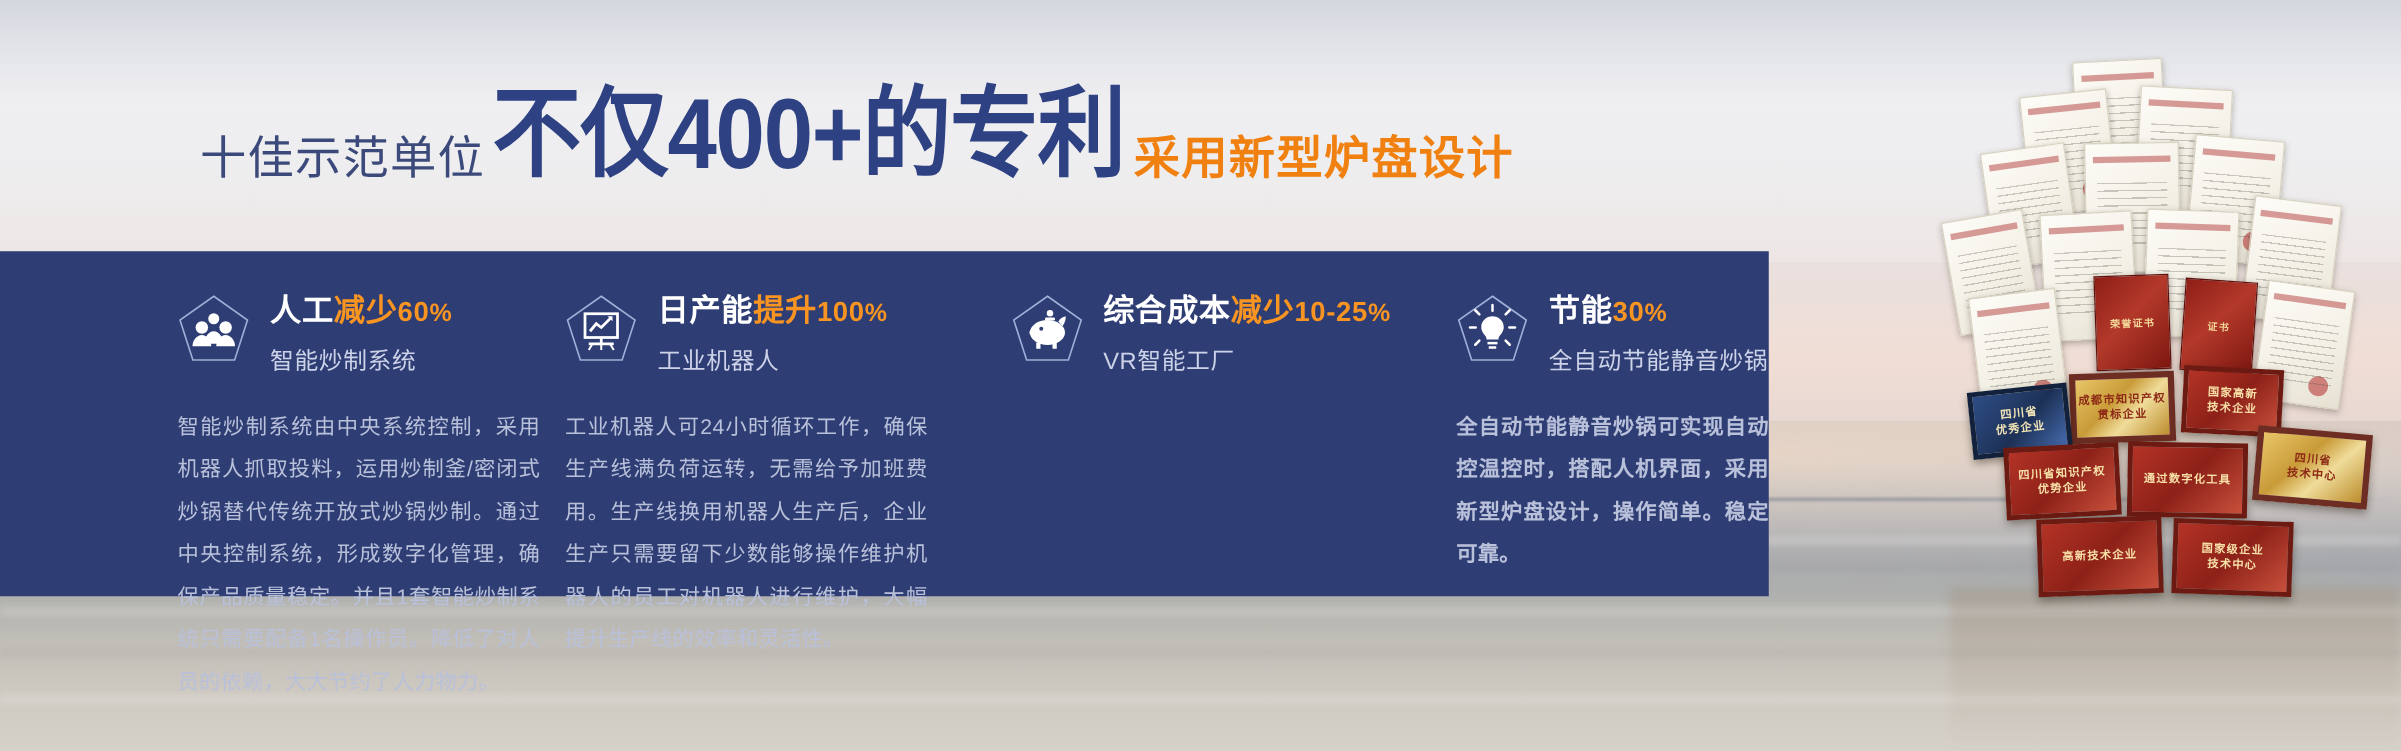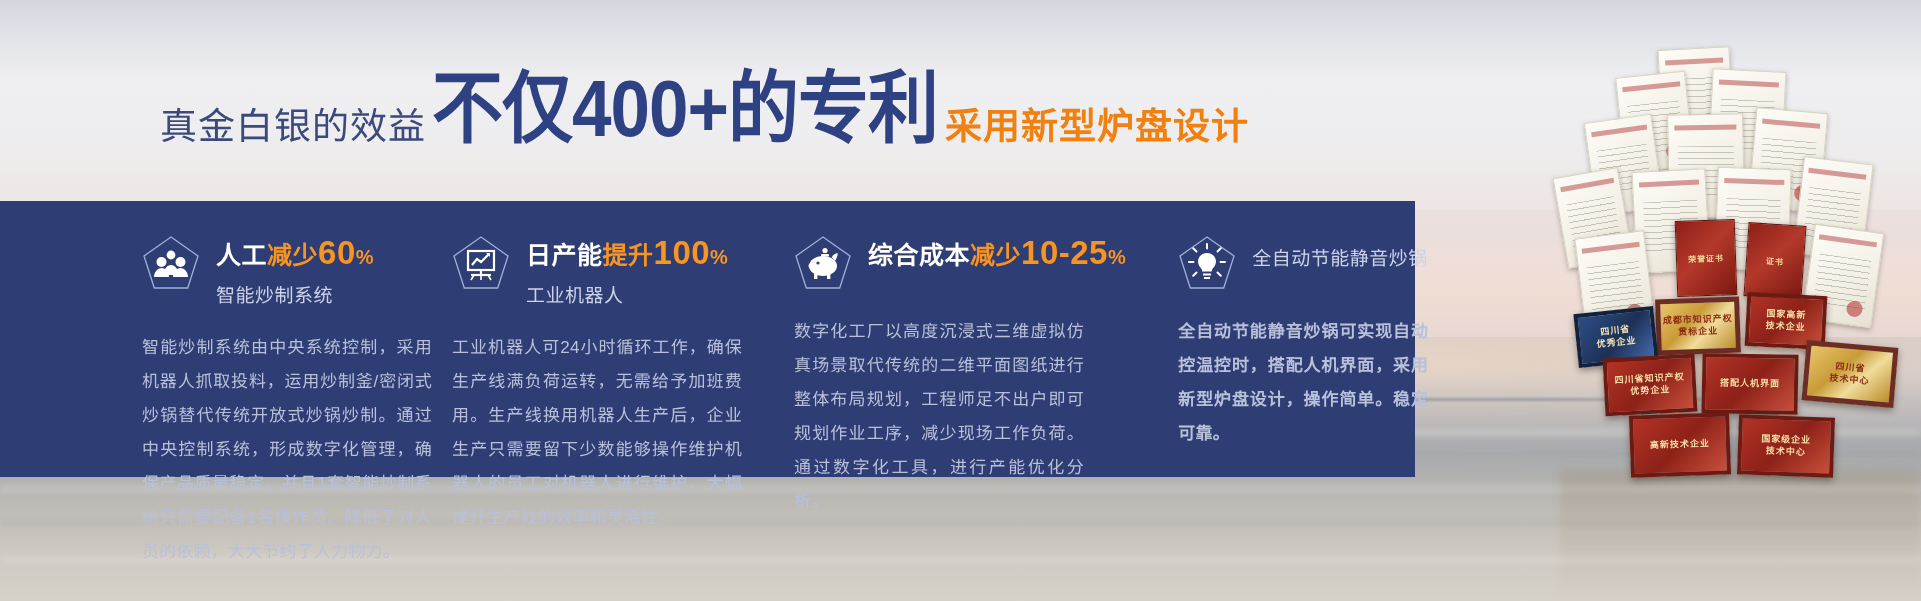--- a/index.html
+++ b/index.html
@@ -99,21 +99,21 @@
     position:relative;
   }
   .pentagon svg{display:block;}
 
   .f-titles{padding-top:2px;}
   .f-title{
     font-size:25px;font-weight:700;color:#ffffff;line-height:1.12;
     letter-spacing:.5px;white-space:nowrap;
   }
   .f-title .hi{color:#f79422;font-family:Liberation Mono, monospace;}
-  .f-title .num{color:#f79422;font-size:33px;font-weight:700;}
+  .f-title .num{color:#f79422;font-size:22px;font-weight:700;}
   .f-title .pct{color:#f79422;font-size:20px;font-weight:700;}
   .f-sub{
     font-size:19px;color:#ccd2e8;font-weight:400;margin-top:8px;
     letter-spacing:.5px;white-space:nowrap;
   }
   .f-body{
     margin-top:24px;width:290px;
     font-size:17px;line-height:2.0;color:#b9c0da;
     letter-spacing:.2px;text-align:justify;
   }
@@ -184,21 +184,21 @@
   <div class="bg-toplight"></div>
   <div class="bg-sea-glow"></div>
   <div class="bg-horizon"></div>
   <div class="bg-streak s1"></div>
   <div class="bg-streak s2"></div>
   <div class="bg-streak s3"></div>
   <div class="bg-streak s4"></div>
   <div class="bg-streak s5"></div>
 
   <div class="headline">
-    <span class="hl-reg">真金白银的效益</span>
+    <span class="hl-reg">十佳示范单位</span>
     <span class="hl-big">不仅400+的专利</span>
     <span class="hl-orange">采用新型炉盘设计</span>
   </div>
 
   <div class="panel">
     <div class="panel-inner">
 
       <div class="feature f1">
         <div class="f-head">
           <div class="pentagon">
@@ -259,23 +259,23 @@
               <rect x="20" y="39" width="3.4" height="5" fill="#ffffff"></rect>
               <rect x="33" y="39" width="3.4" height="5" fill="#ffffff"></rect>
               <rect x="27" y="19" width="8" height="2.4" rx="1" fill="#ffffff"></rect>
               <circle cx="31" cy="15.5" r="2.6" fill="#ffffff"></circle>
             </svg>
           </div>
           <div class="f-titles">
             <div class="f-title">
               <span>综合成本</span><span class="hi">减少</span><span class="num">10-25</span><span class="pct">%</span>
             </div>
+            <div class="f-sub">VR智能工厂</div>
           </div>
         </div>
-        <div class="f-body">数字化工厂以高度沉浸式三维虚拟仿真场景取代传统的二维平面图纸进行整体布局规划，工程师足不出户即可规划作业工序，减少现场工作负荷。通过数字化工具，进行产能优化分析。</div>
       </div>
 
       <div class="feature f4">
         <div class="f-head">
           <div class="pentagon">
             <svg width="58" height="56" viewBox="0 0 58 56">
               <polygon points="29,2 56,21 45.7,53 12.3,53 2,21" fill="none" stroke="#9fb0d8" stroke-width="1.3"></polygon>
               <path d="M29 18c-5 0-9 3.8-9 8.6 0 3.4 2 5.4 3.2 7 .8 1 1 1.8 1 2.9h9.6c0-1.1.2-1.9 1-2.9 1.2-1.6 3.2-3.6 3.2-7 0-4.8-4-8.6-9-8.6z" fill="#ffffff"></path>
               <rect x="25" y="38.5" width="8" height="2" fill="#ffffff"></rect>
               <rect x="26" y="42" width="6" height="2" fill="#ffffff"></rect>
@@ -284,20 +284,23 @@
                 <line x1="15.5" y1="27" x2="11" y2="27"></line>
                 <line x1="42.5" y1="27" x2="47" y2="27"></line>
                 <line x1="18.5" y1="16.5" x2="15.2" y2="13.2"></line>
                 <line x1="39.5" y1="16.5" x2="42.8" y2="13.2"></line>
                 <line x1="18.5" y1="37.5" x2="15.2" y2="40.8"></line>
                 <line x1="39.5" y1="37.5" x2="42.8" y2="40.8"></line>
               </g>
             </svg>
           </div>
           <div class="f-titles">
+            <div class="f-title">
+              <span>节能</span><span class="hi"></span><span class="num">30</span><span class="pct">%</span>
+            </div>
             <div class="f-sub">全自动节能静音炒锅</div>
           </div>
         </div>
         <div class="f-body">全自动节能静音炒锅可实现自动控温控时，搭配人机界面，采用新型炉盘设计，操作简单。稳定可靠。</div>
       </div>
 
     </div>
   </div>
 
   <div class="reflection"></div>
@@ -354,21 +357,21 @@
         <span class="pl-text">国家高新<br>技术企业</span>
       </div>
     <div class="cert plaque-blue plaque" style="left:16px;top:262px;width:80px;height:54px;transform:rotate(-6deg);">
         <span class="pl-text">四川省<br>优秀企业</span>
       </div>
 
     <div class="cert plaque-red plaque" style="left:44px;top:308px;width:92px;height:58px;transform:rotate(-3deg);">
         <span class="pl-text">四川省知识产权<br>优势企业</span>
       </div>
     <div class="cert plaque plaque-red" style="left:142px;top:306px;width:96px;height:60px;transform:rotate(1deg);">
-        <span class="pl-text">搭配人机界面</span>
+        <span class="pl-text">通过数字化工具</span>
       </div>
     <div class="cert plaque" style="left:244px;top:296px;width:92px;height:60px;transform:rotate(5deg);">
         <span class="pl-text">四川省<br>技术中心</span>
       </div>
 
     <div class="cert plaque-red plaque" style="left:70px;top:366px;width:100px;height:62px;transform:rotate(-2deg);">
         <span class="pl-text">高新技术企业</span>
       </div>
     <div class="cert plaque plaque-red" style="left:178px;top:368px;width:96px;height:60px;transform:rotate(2deg);">
         <span class="pl-text">国家级企业<br>技术中心</span>

